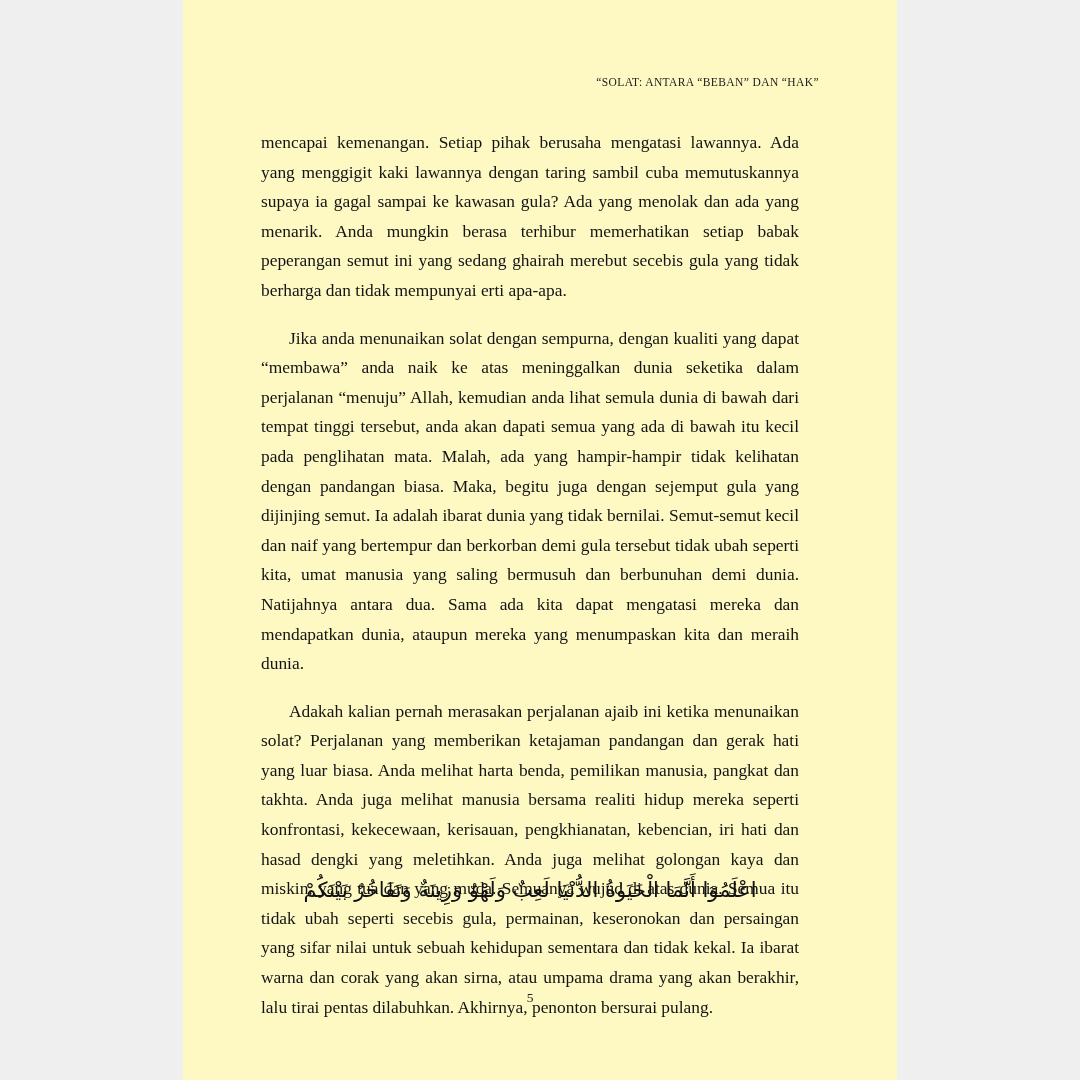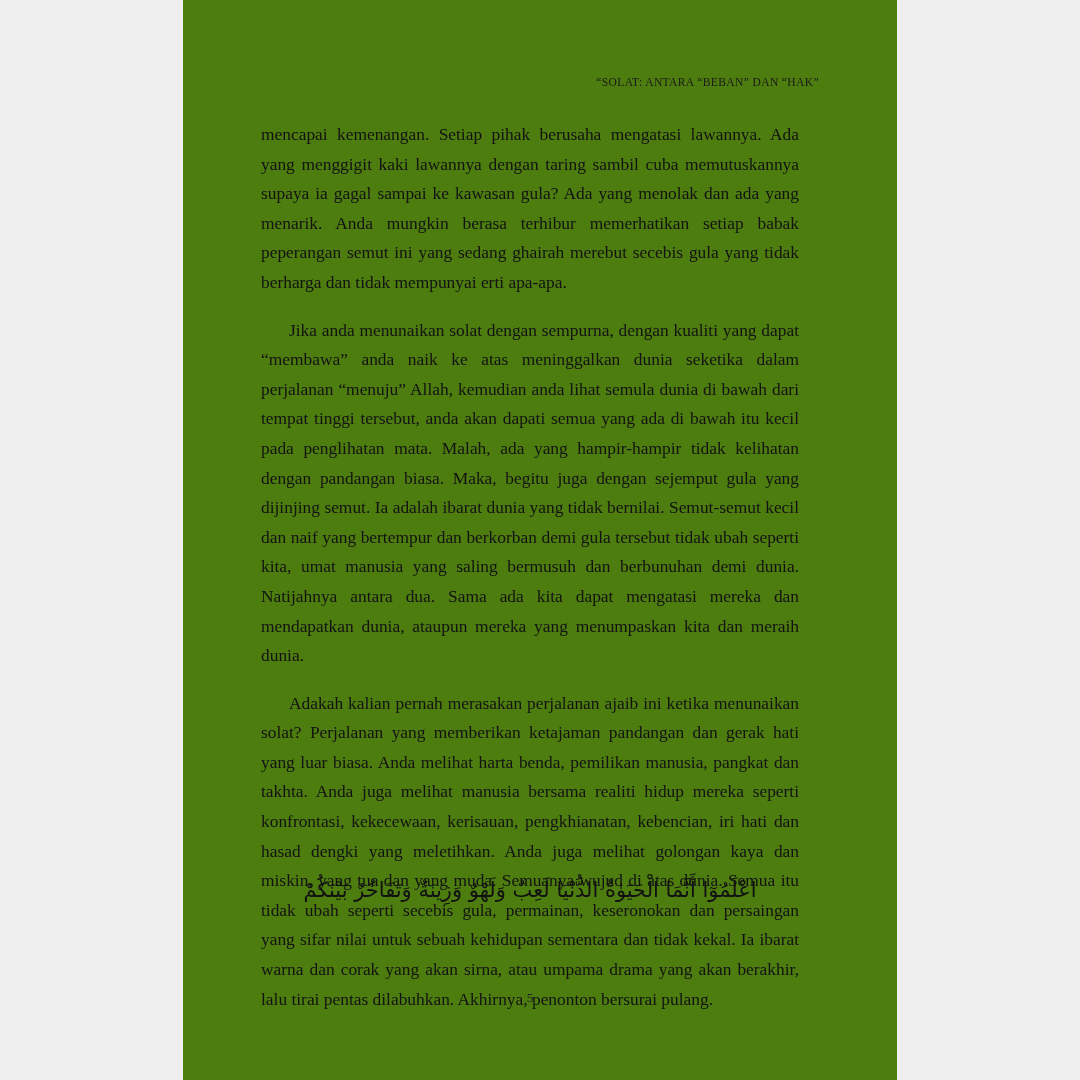--- a/index.html
+++ b/index.html
@@ -12,21 +12,21 @@
     background: #efefef;
     font-family: "Liberation Serif", serif;
     overflow: hidden;
   }
   .page {
     position: absolute;
     left: 183px;
     top: 0;
     width: 714px;
     height: 1080px;
-    background: #4d7c0f;
+    background: #fef9c3;
     text-decoration: underline;
   }
   .page-inner {
     position: absolute;
     left: 78px;
     top: 0;
     width: 558px;
     height: 1080px;
   }
   .running-head {
@@ -40,21 +40,21 @@
     white-space: nowrap;
   }
   .body-text {
     position: absolute;
     top: 116px;
     left: 0;
     width: 538px;
     color: #111111;
   }
   p.para {
-    margin: 4px 0 18px 0;
+    margin: 12px 0 18px 0;
     font-size: 17.4px;
     line-height: 29.6px;
     text-align: justify;
     text-justify: inter-word;
     color: #131313;
   }
   p.para.indent {
     text-indent: 28px;
   }
   .quran {

